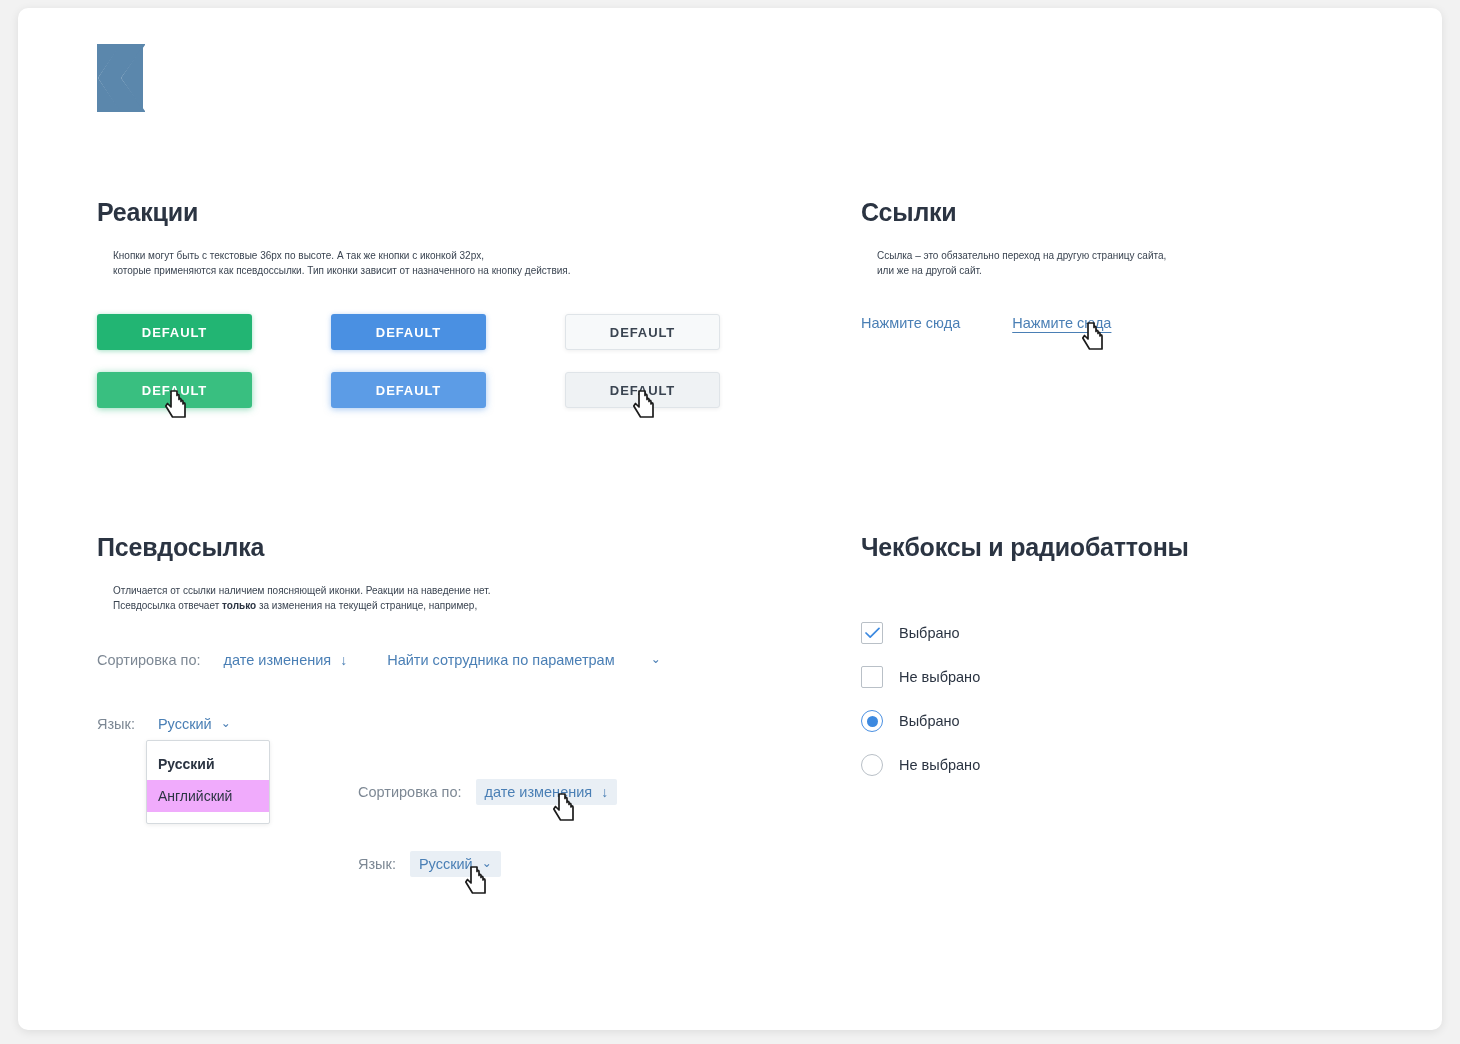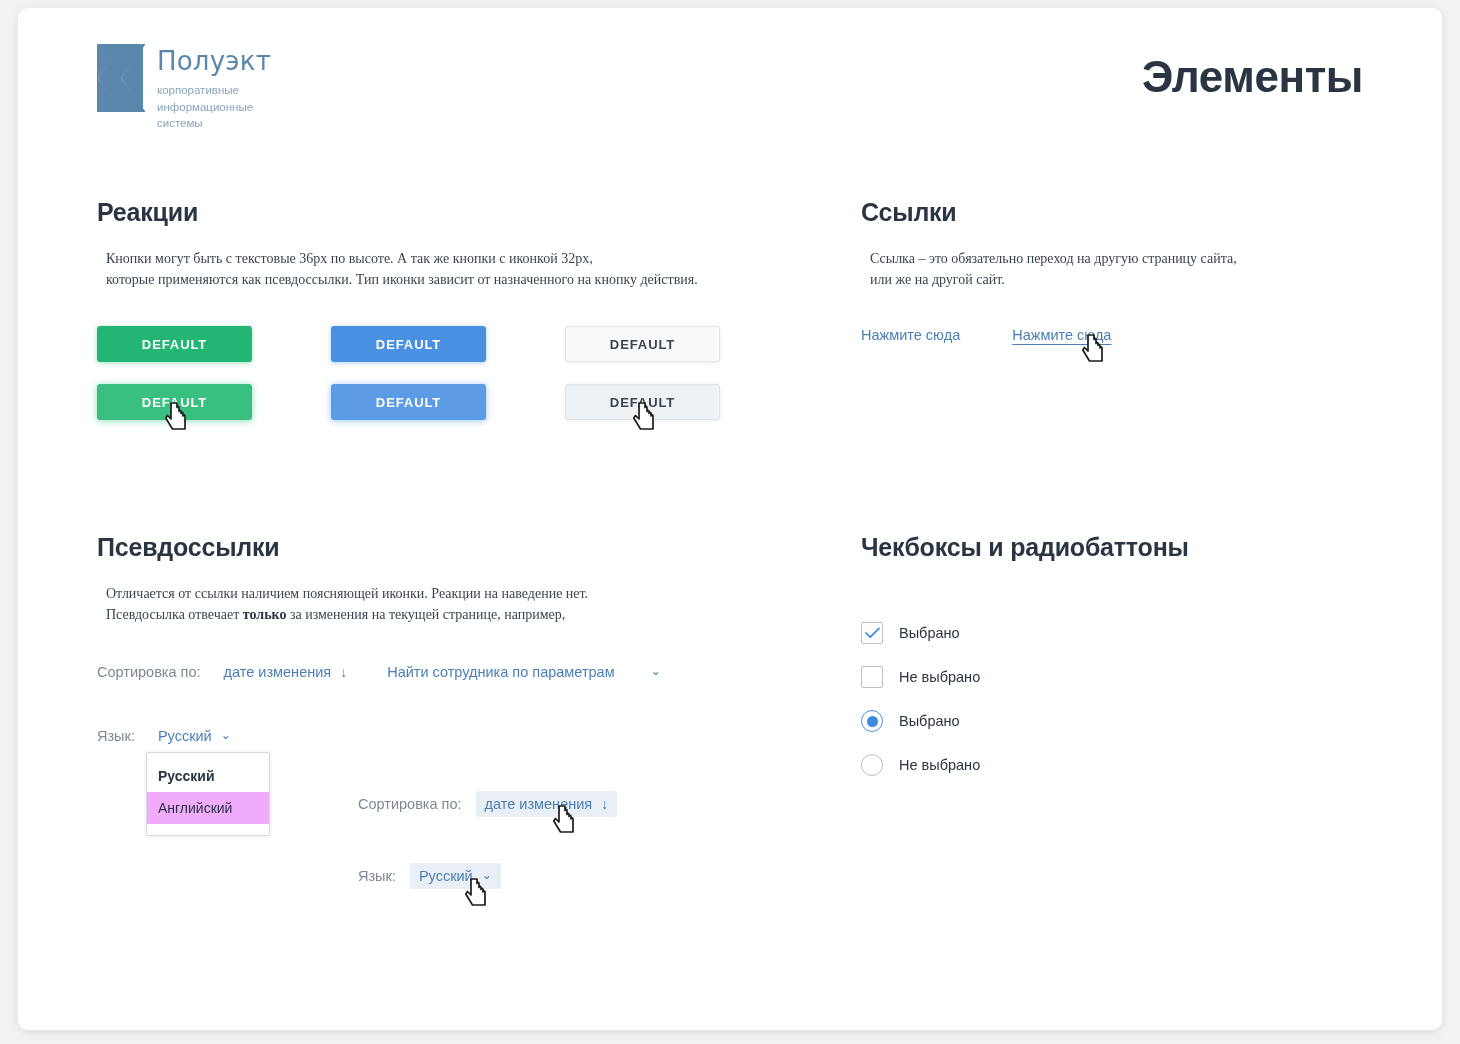--- a/index.html
+++ b/index.html
@@ -41,21 +41,21 @@
   .col-left  { position: absolute; left: 79px; width: 720px; }
   .col-right { position: absolute; left: 843px; width: 520px; }
   .row-1 { top: 190px; }
   .row-2 { top: 525px; }
 
   h2.sec-title {
     margin: 0 0 22px 0;
     font-size: 25px; font-weight: 700; color: #2b3442; letter-spacing: -0.2px;
   }
   p.sec-desc {
-    margin: 9px; font-size: 14px; line-height: 1.47; color: #3a4451; font-weight: 400; font-family: Liberation Serif, serif;
+    margin: 16px; font-size: 10px; line-height: 1.47; color: #3a4451; font-weight: 400;
   }
   p.sec-desc b { font-weight: 700; color: #2b3442; }
 
   
   .btn-grid { margin-top: 36px; position: relative; }
   .btn-row { display: flex; margin-bottom: 22px; }
   .btn-slot { width: 234px; position: relative; border-radius: 15px; }
   .btn {
     display: inline-flex; align-items: center; justify-content: center;
     width: 155px; height: 36px;
@@ -142,31 +142,22 @@
 <div class="page">
 
   <div class="header">
 
     <div class="logo">
       <svg class="logo-mark" viewBox="0 0 48 68">
         <path d="M0 0 H23 L0 34 L23 68 H0 Z M23 0 L48 0 L48 1 L24 34 L48 67 L48 68 L23 68 L1 34 Z" fill="#5b87ac"></path>
         <path d="M0 0 H24 L1 34 L24 68 H0 Z" fill="#5b87ac"></path>
         <path d="M46 2 L24 34 L46 66 L46 2 Z" fill="#5b87ac"></path>
       </svg>
-      <div class="logo-text">
-        <div class="logo-title">Полуэкт</div>
-        <div class="logo-sub">
-          <div>корпоративные</div>
-          <div>информационные</div>
-          <div>системы</div>
-        </div>
-      </div>
-    </div>
-
-    <div class="page-title">Элементы</div>
+    </div>
+
   </div>
 
   <div class="col-left row-1">
     <h2 class="sec-title">Реакции</h2>
     <p class="sec-desc">
       <span>Кнопки могут быть с текстовые 36px по высоте. А так же кнопки с иконкой 32px,</span><br>
       <span>которые применяются как псевдоссылки. Тип иконки зависит от назначенного на кнопку действия.</span>
     </p>
 
     <div class="btn-grid">
@@ -219,21 +210,21 @@
         <a class="link hover">Нажмите сюда</a>
         <svg class="cursor" style="left:70px; top:8px;" viewBox="0 0 26 34">
           <path d="M6 1 L6 17 L2.5 13.5 L0.8 16 L7.5 27 L20 27 L20 14 C20 12.6 18 12.6 18 14 L18 11.5
                    C18 10 16 10 16 11.5 L16 9.5 C16 8 14 8 14 9.5 L14 5.5 C14 4 12 4 12 5.5 L12 1 Z" fill="#ffffff" stroke="#1b1b1b" stroke-width="1.7" stroke-linejoin="round"></path>
         </svg>
       </div>
     </div>
   </div>
 
   <div class="col-left row-2">
-    <h2 class="sec-title">Псевдоссылки</h2>
+    <h2 class="sec-title">Псевдосылка</h2>
     <p class="sec-desc">
       <span>Отличается от ссылки наличием поясняющей иконки. Реакции на наведение нет.</span><br>
       <span>Псевдосылка отвечает </span><b>только</b><span> за изменения на текущей странице, например,</span><br>
     </p>
 
     <div class="pseudo-block">
 
       <div class="pseudo-line">
         <span class="pl-label">Сортировка по:</span>
         <span class="pseudo">

